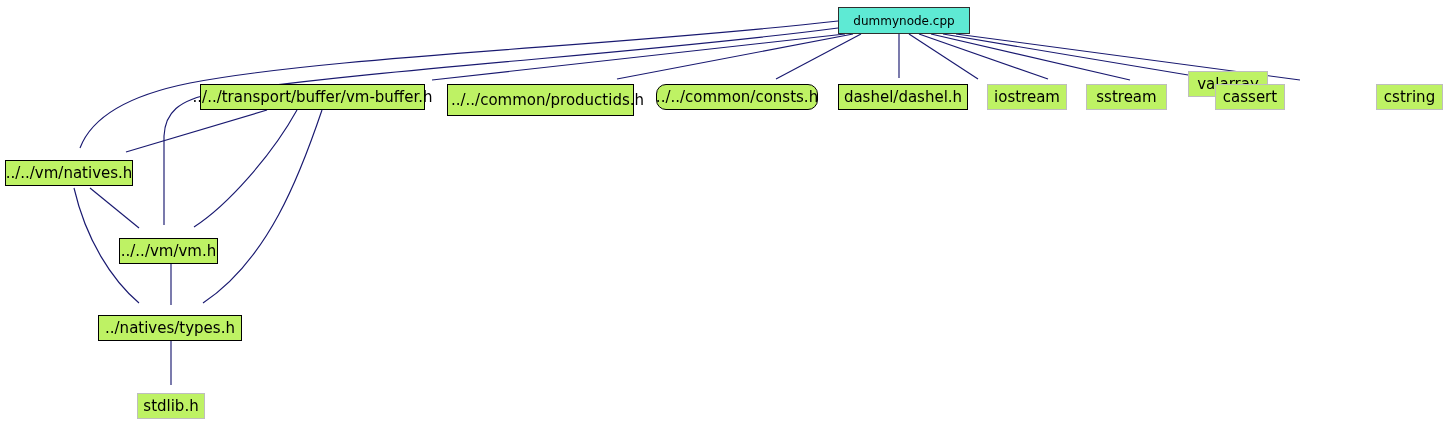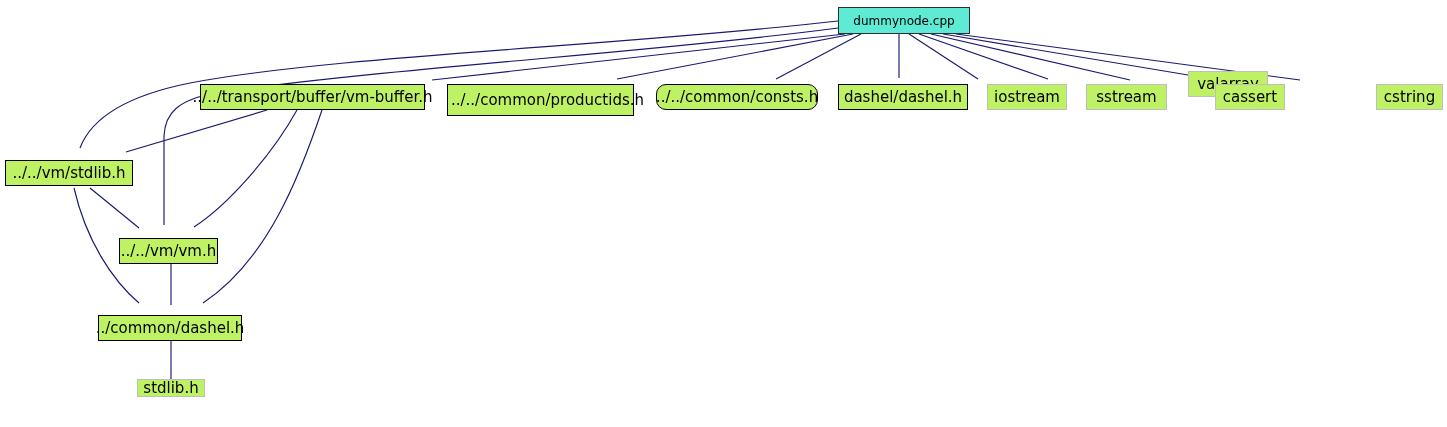--- a/index.html
+++ b/index.html
@@ -68,18 +68,18 @@
       <div class="node main" style="left: 838px; top: 7px; width: 132px; height: 27px;">dummynode.cpp</div>
       <div class="node project" style="left: 200px; top: 84px; width: 225px; height: 26px;">../../transport/buffer/vm-buffer.h</div>
       <div class="node project" style="left: 447px; top: 84px; width: 187px; height: 32px; padding-left: 14px;">../../common/productids.h</div>
       <div class="node project" style="left: 656px; top: 84px; width: 162px; height: 26px; border-radius: 10px;">../../common/consts.h</div>
       <div class="node project" style="left: 838px; top: 84px; width: 130px; height: 26px;">dashel/dashel.h</div>
       <div class="node system" style="left: 987px; top: 84px; width: 80px; height: 26px;">iostream</div>
       <div class="node system" style="left: 1086px; top: 84px; width: 81px; height: 26px;">sstream</div>
       <div class="node system" style="left: 1188px; top: 71px; width: 80px; height: 26px;">valarray</div>
       <div class="node system" style="left: 1215px; top: 84px; width: 70px; height: 26px;">cassert</div>
       <div class="node system" style="left: 1376px; top: 84px; width: 67px; height: 26px; text-align: center;">cstring</div>
-      <div class="node project" style="left: 5px; top: 160px; width: 128px; height: 26px;">../../vm/stdlib.h</div>
+      <div class="node project" style="left: 5px; top: 160px; width: 128px; height: 26px;">../../vm/natives.h</div>
       <div class="node project" style="left: 119px; top: 238px; width: 99px; height: 26px;">../../vm/vm.h</div>
-      <div class="node project" style="left: 98px; top: 315px; width: 144px; height: 26px;">../common/dashel.h</div>
-      <div class="node system" style="left: 137px; top: 379px; width: 68px; height: 18px;">stdlib.h</div>
+      <div class="node project" style="left: 98px; top: 315px; width: 144px; height: 26px;">../natives/types.h</div>
+      <div class="node system" style="left: 137px; top: 393px; width: 68px; height: 26px;">stdlib.h</div>
     </div>
 </div>
 
 </body></html>

